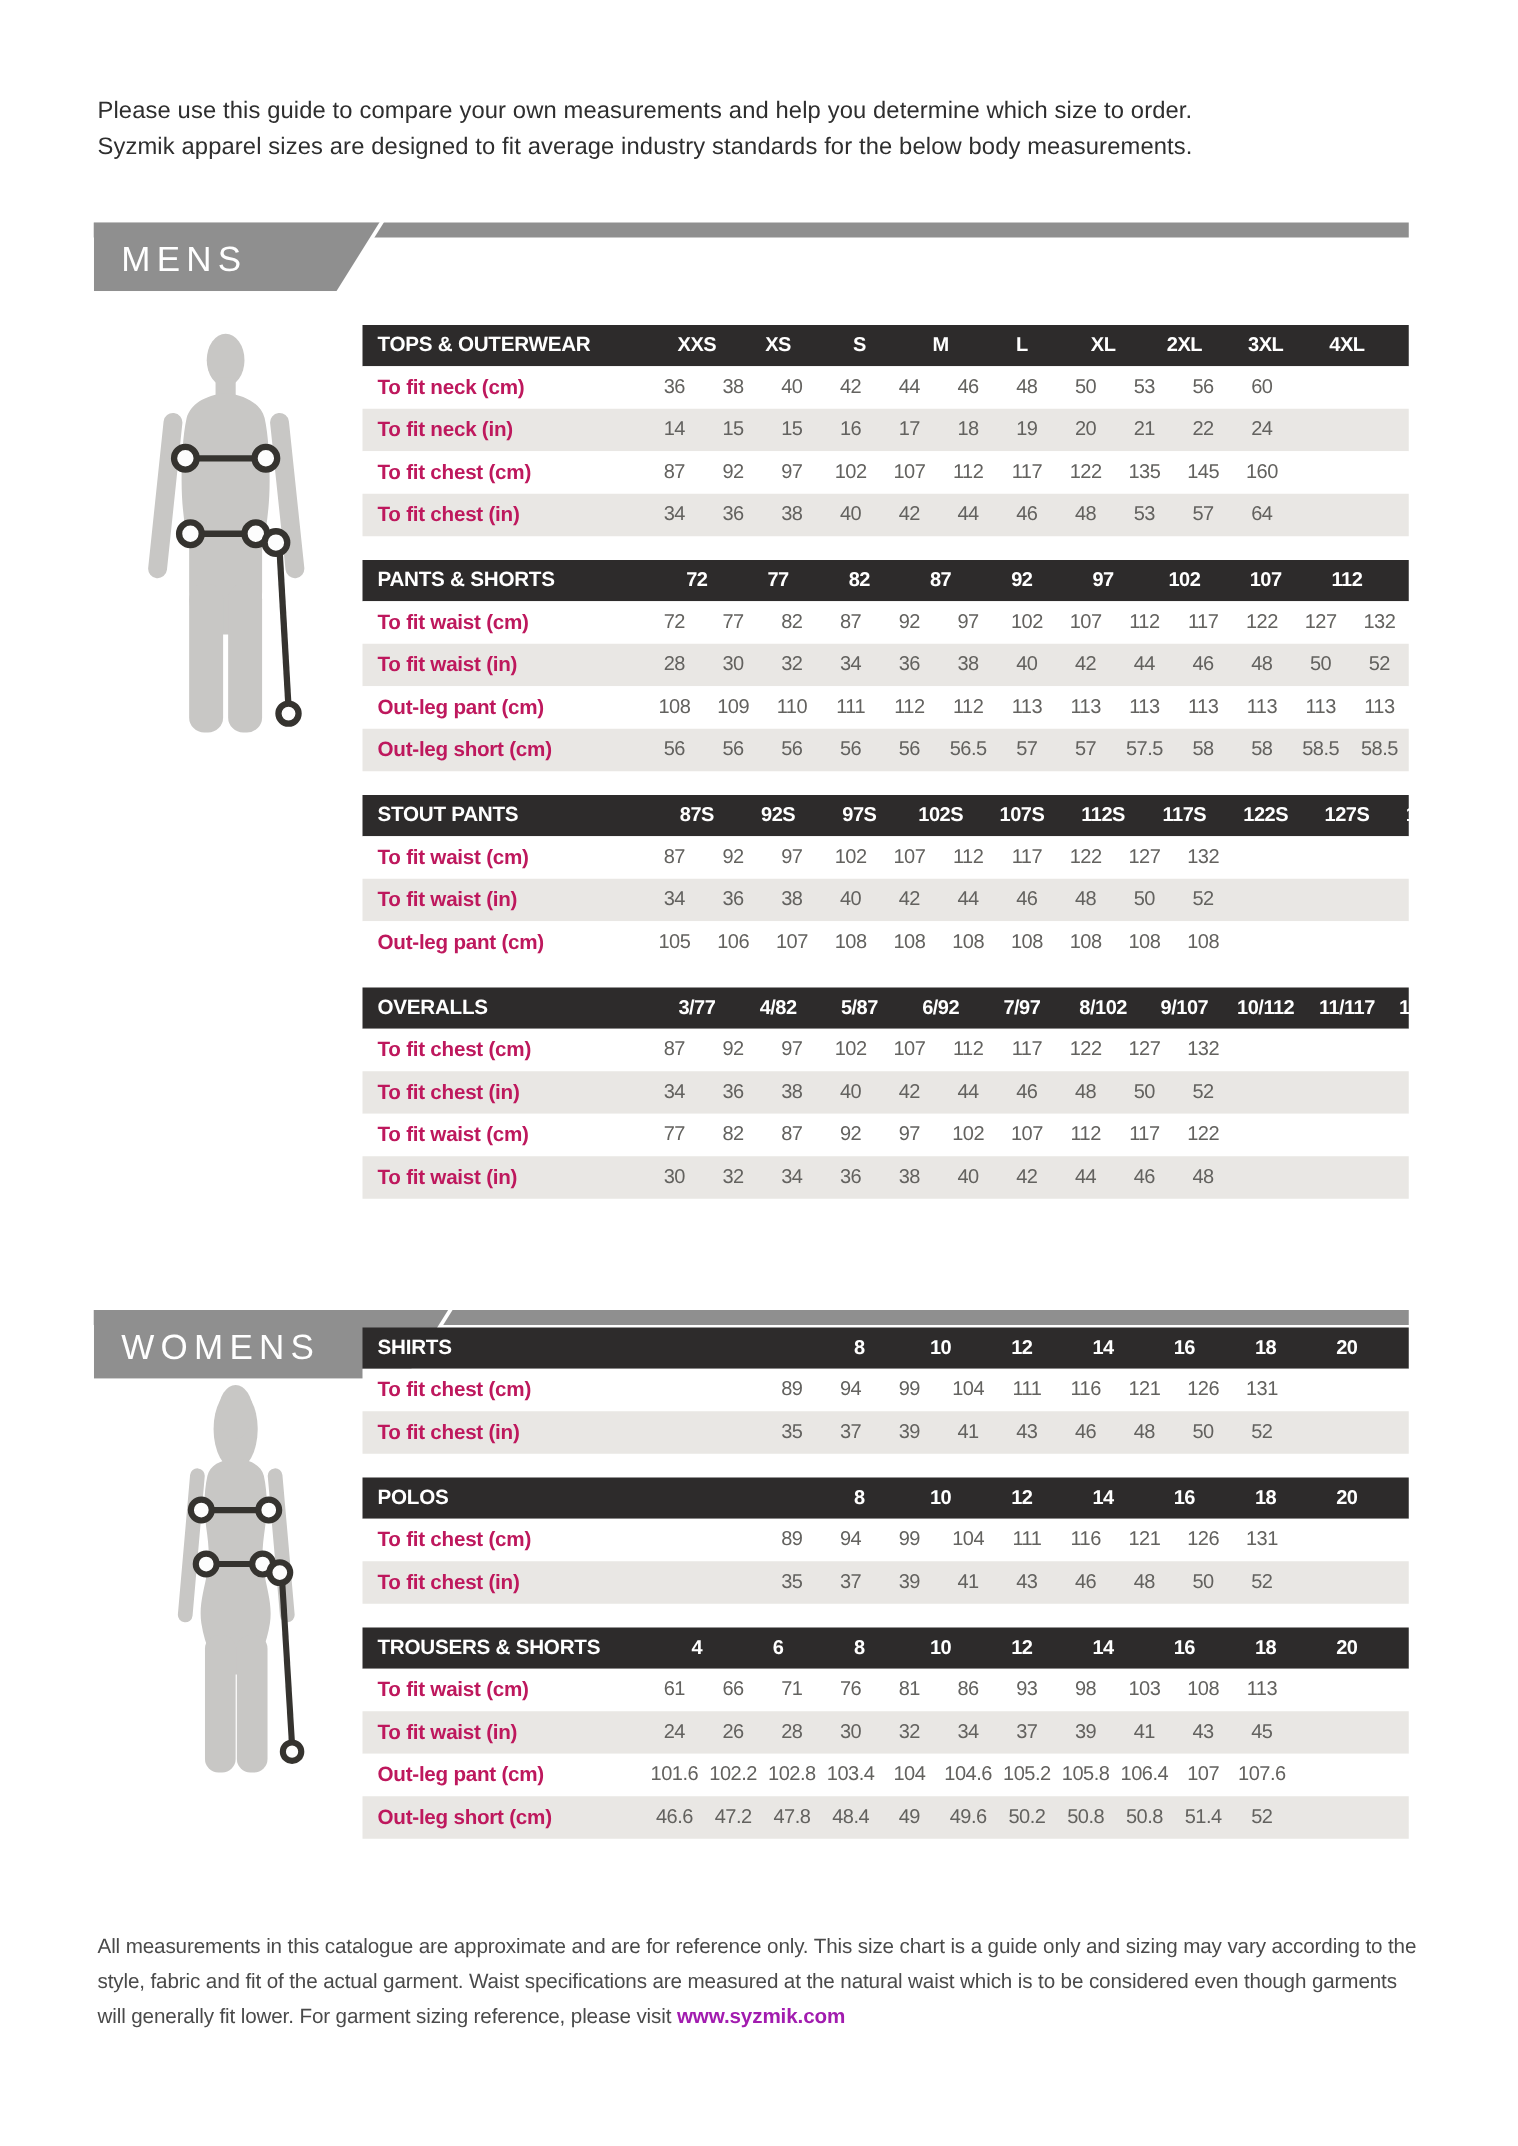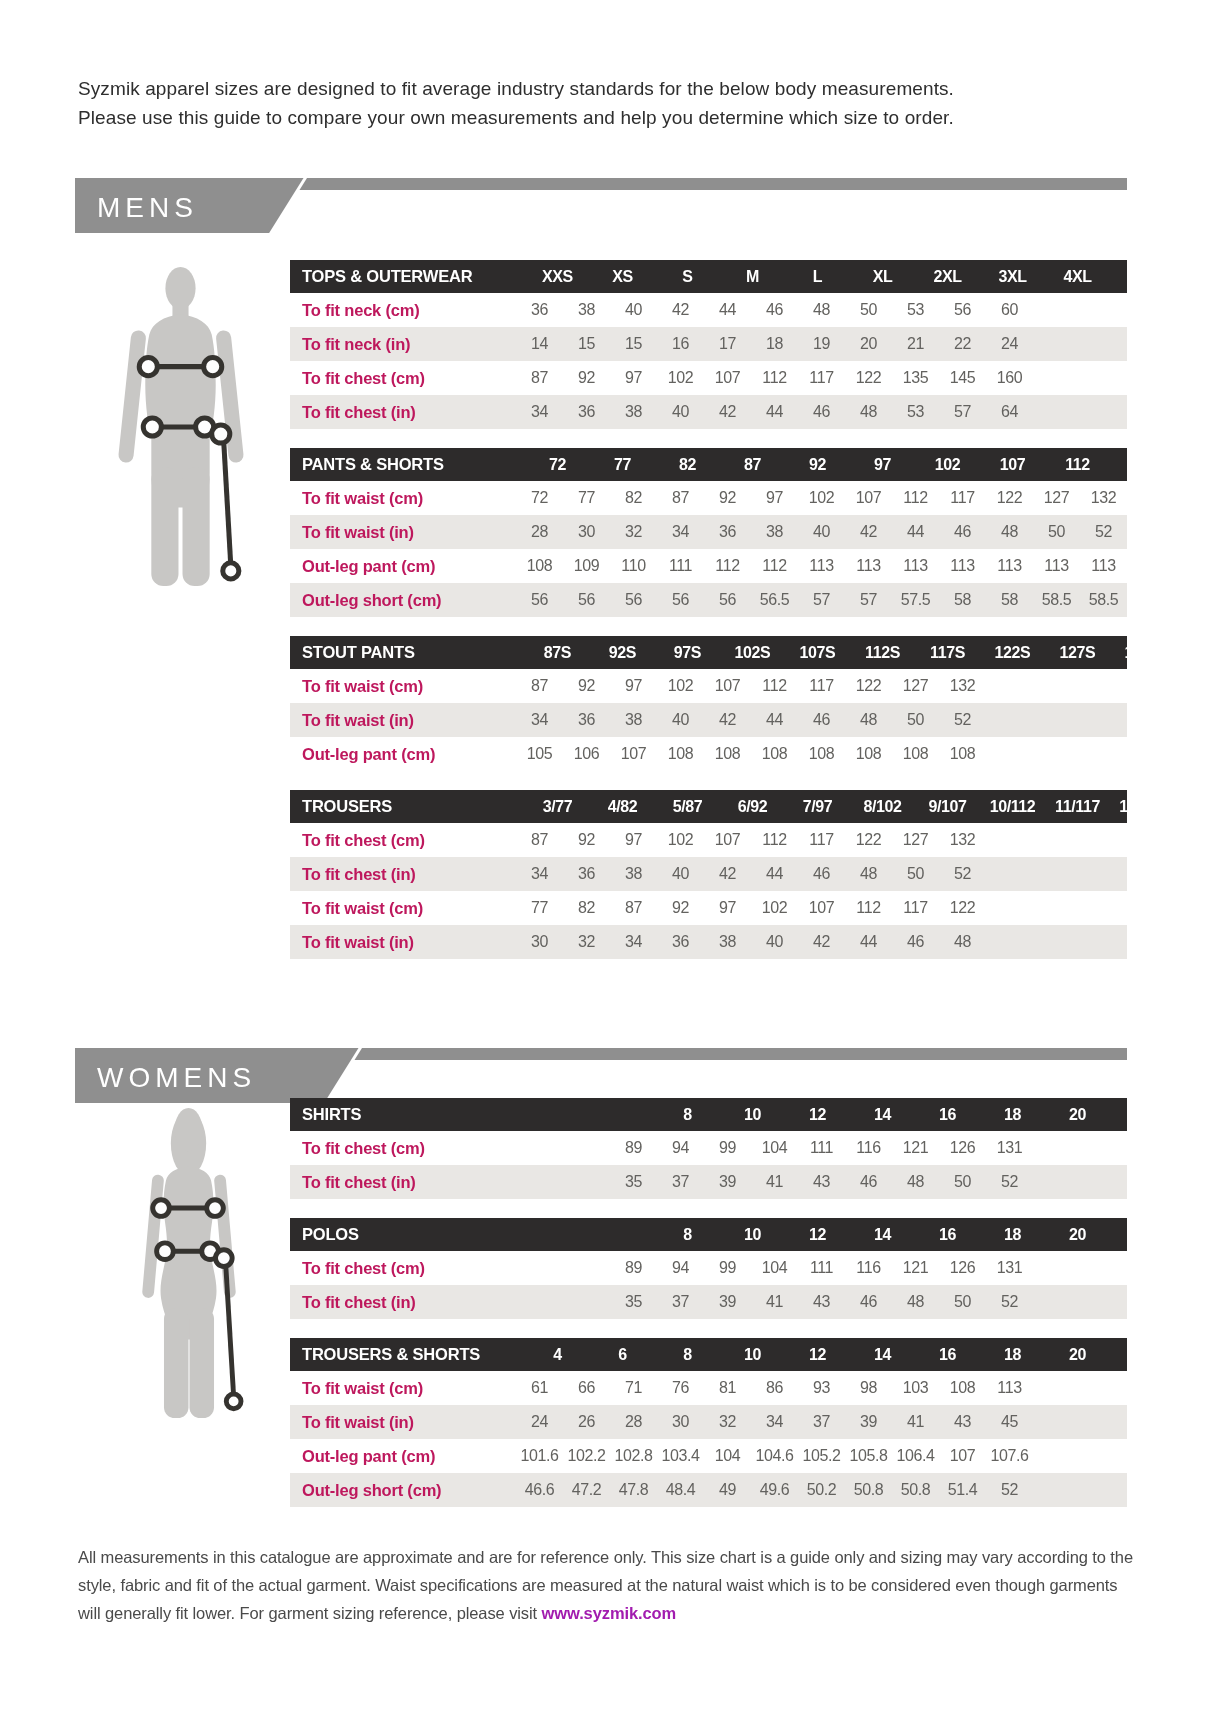--- a/index.html
+++ b/index.html
@@ -30,21 +30,21 @@
   }
   .banner-mens{top:178px;}
   .banner-womens{top:1048px;}
   
   .figure{position:absolute;}
   .figure-mens{left:116px;top:266px;width:130px;height:322px;}
   .figure-womens{left:130px;top:1106px;width:118px;height:314px;}
   
   .tables{position:absolute;left:290px;width:837px;}
   .tables-mens{top:260px;}
-  .tables-womens{top:1098px;}
+  .tables-womens{top:1062px;}
   .size-table{margin-bottom:19px;}
   .t-row{
     display:grid;grid-template-columns:226px repeat(13,47px);
     align-items:center;height:34px;background:#fff;
   }
   .t-row.shade{background:#e9e7e4;}
   .t-head{background:#2d2b2b;height:33px;gap:18px;}
   .t-label{
     text-align:left;padding-left:12px;font-size:16.5px;color:#be185d;font-weight:bold;
     letter-spacing:-.2px;white-space:nowrap;
@@ -60,22 +60,22 @@
     font-size:16.5px;line-height:28px;color:#4a4a4a;letter-spacing:-.1px;
   }
   .footer strong{color:#a21caf;}
 </style>
 </head>
 <body>
 
 <div class="page">
 
   <div class="intro">
+    <span style="display:block">Please use this guide to compare your own measurements and help you determine which size to order.</span>
     <span style="display:block">Syzmik apparel sizes are designed to fit average industry standards for the below body measurements.</span>
-    <span style="display:block">Please use this guide to compare your own measurements and help you determine which size to order.</span>
   </div>
 
   <div class="banner banner-mens">
     <div class="banner-bar"></div>
     <div class="banner-block"></div>
     <div class="banner-slash"></div>
     <span class="banner-label">MENS</span>
   </div>
 
   <svg class="figure figure-mens" viewBox="0 0 125 320">
@@ -327,21 +327,21 @@
           <div class="t-val">108</div>
           <div class="t-val">108</div>
           <div class="t-val">108</div>
           <div class="t-val"></div>
           <div class="t-val"></div>
           <div class="t-val"></div>
         </div>
       </div>
       <div class="size-table">
         <div class="t-row t-head">
-          <div class="t-label">TROUSERS</div>
+          <div class="t-label">OVERALLS</div>
           <div class="t-val">3/77</div>
           <div class="t-val">4/82</div>
           <div class="t-val">5/87</div>
           <div class="t-val">6/92</div>
           <div class="t-val">7/97</div>
           <div class="t-val">8/102</div>
           <div class="t-val">9/107</div>
           <div class="t-val">10/112</div>
           <div class="t-val">11/117</div>
           <div class="t-val">12/122</div>

